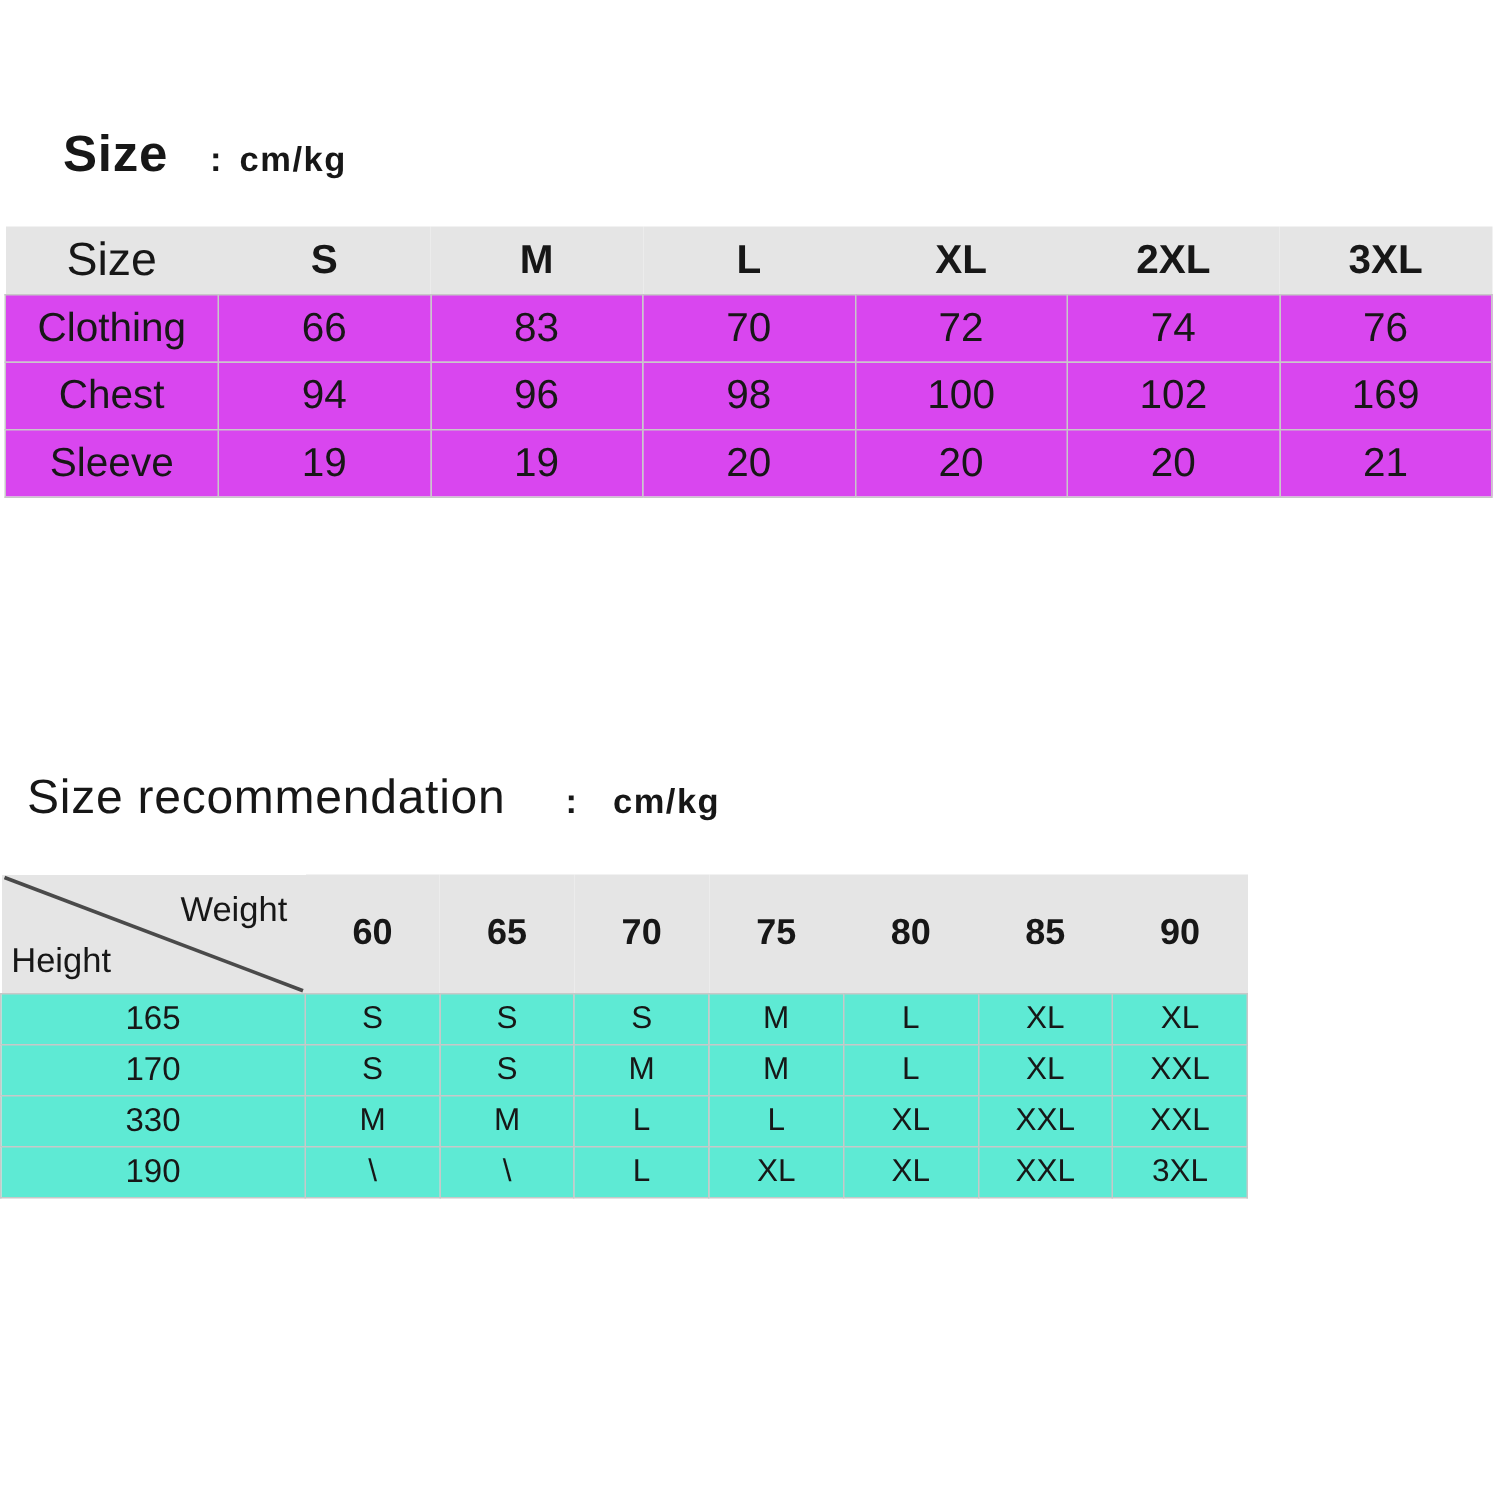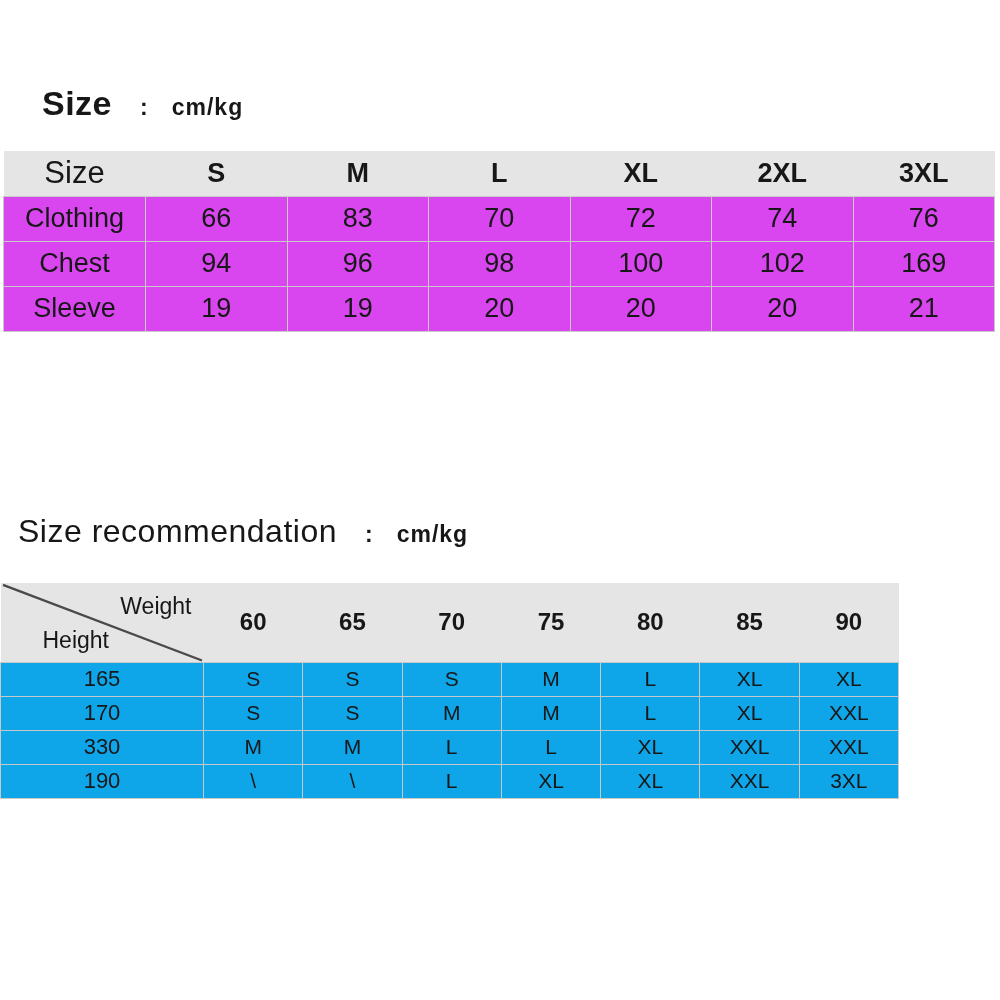--- a/index.html
+++ b/index.html
@@ -9,59 +9,59 @@
     font-family: "Liberation Sans", "DejaVu Sans", sans-serif;
     color: #171717;
     position: relative;
     overflow: hidden;
   }
   .canvas { position: absolute; top: 0; left: 0; width: 1000px; height: 1000px; background: #fff; }
 
   
   .title-row { position: absolute; display: flex; align-items: baseline; white-space: nowrap; }
   .title-row-1 { left: 42px; top: 84px; }
-  .title-row-2 { left: 18px; top: 513px; }
+  .title-row-2 { left: 18px; top: 513px; gap: 12px; }
   .big-title-bold { font-size: 34px; font-weight: 700; letter-spacing: 0.5px; }
   .big-title-reg  { font-size: 32px; font-weight: 400; letter-spacing: 0.5px; }
   .unit-colon { font-size: 23px; font-weight: 700; margin-left: 28px; }
-  .unit-text  { font-size: 23px; font-weight: 700; margin-left: 24px; letter-spacing: 1px; }
+  .unit-text  { font-size: 23px; font-weight: 700; margin-left: 12px; letter-spacing: 1px; }
 
   
   table { border-collapse: collapse; table-layout: fixed; }
   .table1 { position: absolute; left: 3px; top: 151px; width: 992px; }
   .table1 thead th {
     background: #e5e5e5; height: 45px;
     font-size: 27px; font-weight: 700; text-align: center; vertical-align: middle;
   }
   .table1 thead th.first-col { font-size: 31px; font-weight: 400; }
   .table1 tbody td {
     background: #d946ef; height: 45px;
     border: 1px solid #c8c8c8;
     font-size: 27px; text-align: center; vertical-align: middle;
   }
   .table1 tbody td.row-label { font-size: 27px; }
 
   
-  .table2 { position: absolute; left: 0px; top: 583px; width: 899px; }
+  .table2 { position: absolute; left: 0px; top: 583px; width: 832px; }
   .table2 thead th {
     background: #e5e5e5; height: 79px;
     font-size: 24px; font-weight: 700; text-align: center; vertical-align: middle;
   }
   .table2 thead th.corner { position: relative; }
   .corner-svg { position: absolute; top: 0; left: 0; width: 100%; height: 100%; display: block; }
   .corner-weight {
     position: absolute; top: 10px; right: 12px;
     font-size: 23px; font-weight: 400;
   }
   .corner-height {
     position: absolute; bottom: 8px; left: 7px;
-    font-size: 23px; font-weight: 400; margin-left: 35px;
+    font-size: 23px; font-weight: 400;
   }
   .table2 tbody td {
-    background: #0ea5e9; height: 34px;
+    background: #5eead4; height: 34px;
     border: 1px solid #c8c8c8;
     font-size: 21px; text-align: center; vertical-align: middle;
   }
   .table2 tbody td.height-col { font-size: 22px; }
 </style>
 </head>
 <body>
 
 <div class="canvas">
 

